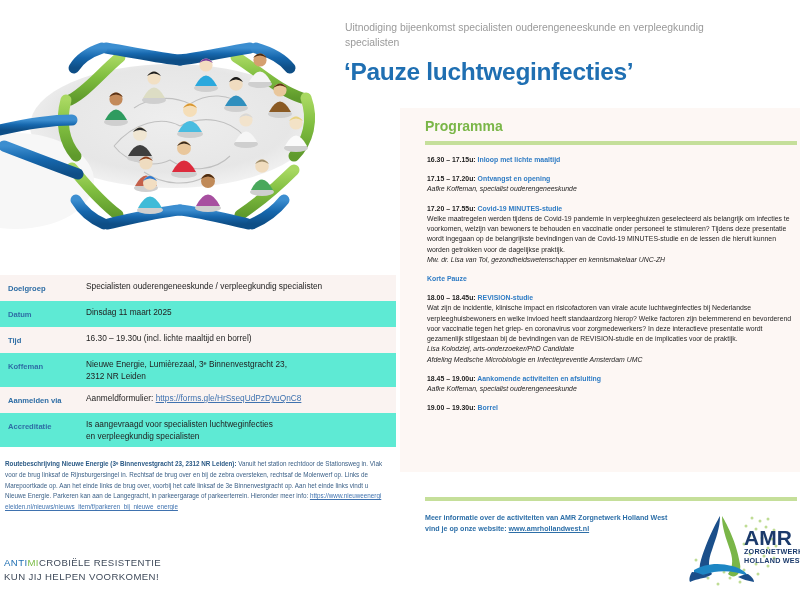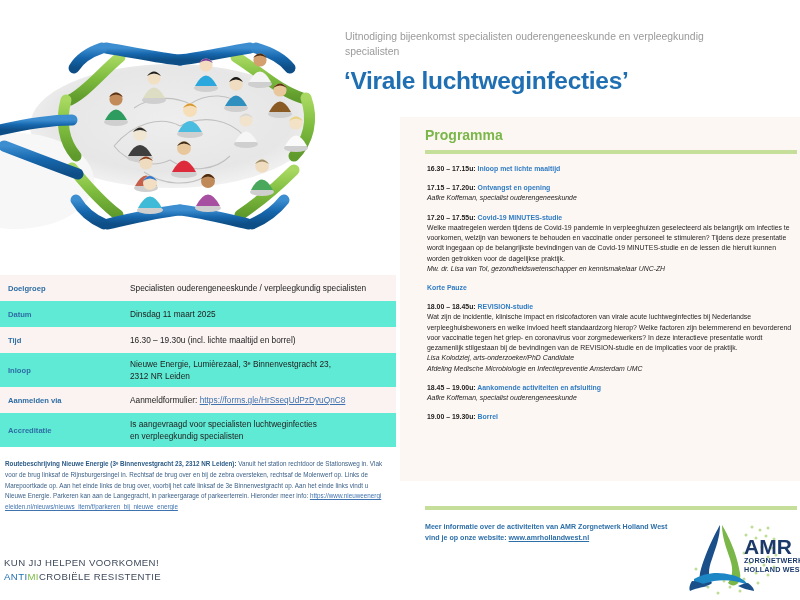--- a/index.html
+++ b/index.html
@@ -21,21 +21,21 @@
     position:absolute; left:0; top:0; width:400px; height:262px;
     background:#ffffff; overflow:hidden;
   }
   .illus svg { position:absolute; left:-6px; top:-4px; }
 
   
   .info-table {
     position:absolute; left:0; top:275px; width:396px;
     font-size:8.2px; color:#2b2b2b;
   }
-  .info-row { display:flex; align-items:center; min-height:26px; padding:5px 0 5px 0;gap:44px;}
+  .info-row { display:flex; align-items:flex-start; min-height:26px; padding:5px 0 5px 0;}
   .info-row.alt { background:#faf3f1; }
   .info-row.plain { background:#5eead4; }
   .info-label {
     width:86px; flex:0 0 86px; padding-left:8px;
     color:#2f6ea5; font-weight:bold; font-size:7.6px;
     display:flex; align-items:center; min-height:16px;
   }
   .info-value { flex:1; padding-right:4px; line-height:1.45; font-size:8.3px; color:#222; }
   .info-value a { color:#3f72af; text-decoration:underline; }
 
@@ -51,21 +51,21 @@
   .slogan {
     position:absolute; left:4px; top:556px;
     font-size:9.6px; line-height:1.45; letter-spacing:0.4px;
     color:#3f4a5a; font-weight:normal;
   }
   .slogan .b { color:#1f6fb2; }
   .slogan .g { color:#79bc43; }
 
   
   .right-col {
-    position:absolute; left:400px; top:17px; width:400px; height:464px;
+    position:absolute; left:400px; top:8px; width:400px; height:464px;
     background:#fdf7f4;
   }
   .header-wrap {
     position:absolute; left:0; top:0; width:400px; height:100px;
     background:#ffffff;
   }
   .kicker {
     position:absolute; left:-55px; top:12px; width:380px;
     font-size:10.4px; line-height:1.48; color:#9a9a9a;
   }
@@ -285,21 +285,21 @@
         <div class="info-label">Datum</div>
         <div class="info-value">Dinsdag 11 maart 2025</div>
       </div>
 
       <div class="info-row alt">
         <div class="info-label">Tijd</div>
         <div class="info-value">16.30 – 19.30u (incl. lichte maaltijd en borrel)</div>
       </div>
 
       <div class="info-row plain">
-        <div class="info-label">Inloop</div>
+        <div class="info-label">Koffeman</div>
         <div class="info-value" style="white-space:pre-line">Nieuwe Energie, Lumièrezaal, 3ᵉ Binnenvestgracht 23,
 2312 NR Leiden</div>
       </div>
 
       <div class="info-row alt">
         <div class="info-label">Aanmelden via</div>
         <div class="info-value"><span>Aanmeldformulier: </span><a href="#">https://forms.gle/HrSseqUdPzDyuQnC8</a></div>
       </div>
 
       <div class="info-row plain">
@@ -309,30 +309,30 @@
       </div>
     </div>
 
     <div class="route">
       <span class="route-title">Routebeschrijving Nieuwe Energie (3ᵉ Binnenvestgracht 23, 2312 NR Leiden):</span>
       <span>Vanuit het station rechtdoor de Stationsweg in. Vlak voor de brug linksaf de Rijnsburgersingel in. Rechtsaf de brug over en bij de zebra oversteken, rechtsaf de Molenwerf op. Links de Marepoortkade op. Aan het einde links de brug over, voorbij het café linksaf de 3e Binnenvestgracht op. Aan het einde links vindt u Nieuwe Energie. Parkeren kan aan de Langegracht, in parkeergarage of parkeerterrein. Hieronder meer info:</span>
       <a href="#">https://www.nieuweenergieleiden.nl/nieuws/nieuws_item/f/parkeren_bij_nieuwe_energie</a>
     </div>
 
     <div class="slogan">
+      <div><span class="b">ANTI</span><span class="g">MI</span><span>CROBIËLE RESISTENTIE</span></div>
       <div>KUN JIJ HELPEN VOORKOMEN!</div>
-      <div><span class="b">ANTI</span><span class="g">MI</span><span>CROBIËLE RESISTENTIE</span></div>
     </div>
   </div>
 
   <div class="right-col">
     <div class="header-wrap"></div>
 
     <div class="kicker">Uitnodiging bijeenkomst specialisten ouderengeneeskunde en verpleegkundig specialisten</div>
-    <div class="main-title">‘Virale luchtweginfecties’</div>
+    <div class="main-title">‘Pauze luchtweginfecties’</div>
 
     <div class="prog-head">Programma</div>
     <div class="prog-rule"></div>
 
     <div class="prog-body">
 
       <div class="item">
         <span class="time">16.30 – 17.15u: </span><span class="title">Inloop met lichte maaltijd</span>
       </div>
 

